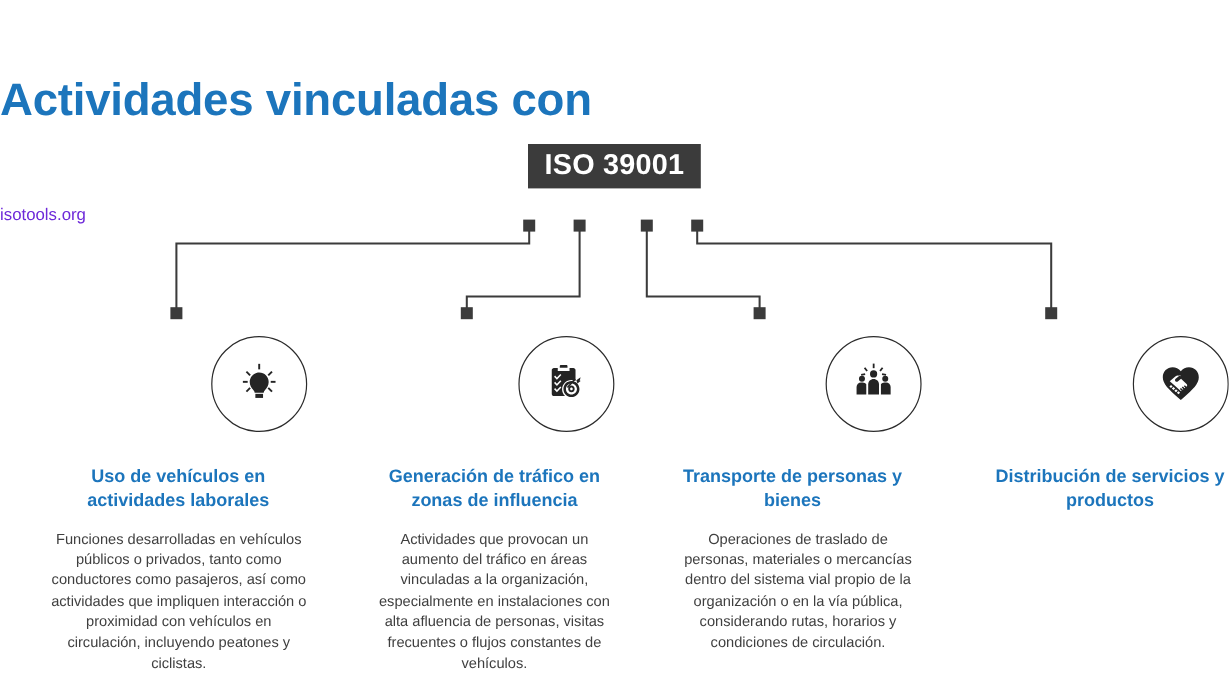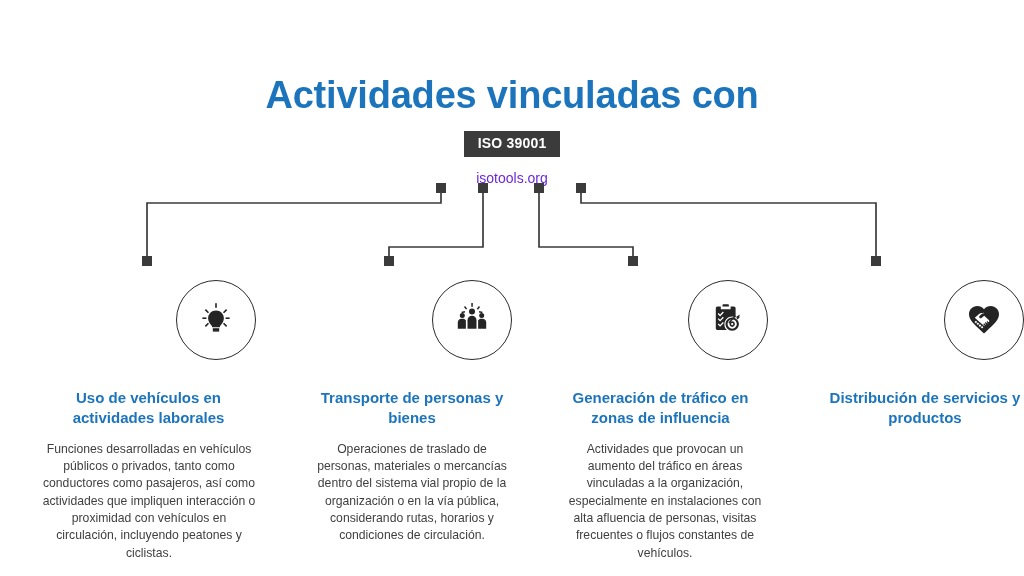--- a/index.html
+++ b/index.html
@@ -15,23 +15,22 @@
   #canvas {
     position: relative;
     width: 1024px;
     height: 576px;
     background: #ffffff;
   }
 
   
   #header {
     position: absolute;
-    top: 13px; left: 0;
-    width: 1024px;
-    text-align: center;
+    top: 2px; left: 0;
+    width: 1024px;
   }
 
   #main-title {
     margin-top: 62px;
     font-size: 38px;
     font-weight: bold;
     color: #1c75bc;
     letter-spacing: -0.2px;
     line-height: 1.1;
   }
@@ -39,21 +38,21 @@
   #iso-badge-wrap {
     margin-top: 14px;
     display: flex;
     justify-content: center;
   }
 
   #iso-badge {
     display: inline-block;
     background: #3b3b3b;
     color: #ffffff;
-    font-size: 14px;
+    font-size: 24px;
     font-weight: bold;
     padding: 4px 14px 6px 14px;
     letter-spacing: 0.2px;
     line-height: 1.15;
   }
 
   #site-url {
     margin-top: 13px;
     font-size: 14px;
     color: #6d28d9;
@@ -192,70 +191,70 @@
       <div class="col-heading">Uso de vehículos en actividades laborales</div>
       <div class="col-body">Funciones desarrolladas en vehículos públicos o privados, tanto como conductores como pasajeros, así como actividades que impliquen interacción o proximidad con vehículos en circulación, incluyendo peatones y ciclistas.</div>
     </div>
 
     <div class="column">
       <div class="icon-circle">
         <span>
           <svg width="40" height="40" viewBox="0 0 40 40">
             <g fill="#242424">
 
+              <path d="M15.4 4.2h4.6c.5 0 .9 .4 .9 .9v1.4h-6.4V5.1c0-.5 .4-.9 .9-.9z"></path>
+
+              <path d="M9.6 6.6h3.2v2.6h9.8V6.6h3.2c1.0 0 1.8 .8 1.8 1.8v9.0c-1.0-.5-2.2-.8-3.4-.8-4.3 0-7.8 3.5-7.8 7.8 0 2.3 1.0 4.3 2.5 5.7H9.6c-1.0 0-1.8-.8-1.8-1.8V8.4c0-1.0 .8-1.8 1.8-1.8z"></path>
+
+              <g fill="#ffffff">
+                <path d="M10.6 13.0l1.5 1.5 2.8-2.9 .9 .9-3.7 3.9-2.4-2.5z"></path>
+                <path d="M10.6 18.2l1.5 1.5 2.8-2.9 .9 .9-3.7 3.9-2.4-2.5z"></path>
+                <path d="M10.6 23.4l1.5 1.5 2.8-2.9 .9 .9-3.7 3.9-2.4-2.5z"></path>
+              </g>
+
+              <path d="M24.2 17.4c-3.7 0-6.7 3.0-6.7 6.7s3.0 6.7 6.7 6.7 6.7-3.0 6.7-6.7-3.0-6.7-6.7-6.7zm0 2.1c2.5 0 4.6 2.1 4.6 4.6s-2.1 4.6-4.6 4.6-4.6-2.1-4.6-4.6 2.1-4.6 4.6-4.6z"></path>
+              <path d="M24.2 21.3c-1.5 0-2.7 1.2-2.7 2.8s1.2 2.8 2.7 2.8 2.7-1.2 2.7-2.8-1.2-2.8-2.7-2.8zm0 1.6c.6 0 1.1 .5 1.1 1.2s-.5 1.2-1.1 1.2-1.1-.5-1.1-1.2 .5-1.2 1.1-1.2z"></path>
+
+              <rect x="23.4" y="14.6" width="1.4" height="9.6" transform="rotate(42 24.1 19.4)"></rect>
+              <path d="M29.6 16.3l2.2-1.1-.3 2.4 1.8 1.6-2.4 .3-1.0 2.2-1.0-2.2z" opacity="0"></path>
+              <path d="M28.3 16.8l3.5-2.4-.7 3.1 1.0-.2-2.9 2.3z"></path>
+            </g>
+          </svg>
+        </span>
+      </div>
+      <div class="col-heading">Generación de tráfico en zonas de influencia</div>
+      <div class="col-body">Actividades que provocan un aumento del tráfico en áreas vinculadas a la organización, especialmente en instalaciones con alta afluencia de personas, visitas frecuentes o flujos constantes de vehículos.</div>
+    </div>
+
+    <div class="column">
+      <div class="icon-circle">
+        <span>
+          <svg width="40" height="40" viewBox="0 0 40 40">
+            <g fill="#242424">
+
               <rect x="19.3" y="3.0" width="1.5" height="3.8"></rect>
               <rect x="12.8" y="6.1" width="1.5" height="3.4" transform="rotate(-38 13.5 7.8)"></rect>
               <rect x="25.7" y="6.1" width="1.5" height="3.4" transform="rotate(38 26.4 7.8)"></rect>
               <rect x="9.6" y="11.3" width="3.4" height="1.5" transform="rotate(-12 11.3 12.1)"></rect>
               <rect x="27.0" y="11.3" width="3.4" height="1.5" transform="rotate(12 28.7 12.1)"></rect>
 
               <circle cx="20" cy="11.6" r="3.0"></circle>
 
               <circle cx="10.3" cy="15.6" r="2.5"></circle>
               <circle cx="29.7" cy="15.6" r="2.5"></circle>
 
               <path d="M15.5 20.3c0-2.5 2.0-4.5 4.5-4.5s4.5 2.0 4.5 4.5v8.4h-9z"></path>
               <path d="M5.8 22.6c0-2.1 1.7-3.8 3.8-3.8h1.4c1.2 0 2.2 .6 2.9 1.5v8.4H5.8z"></path>
               <path d="M34.2 22.6c0-2.1-1.7-3.8-3.8-3.8H29c-1.2 0-2.2 .6-2.9 1.5v8.4h8.1z"></path>
             </g>
           </svg>
         </span>
       </div>
       <div class="col-heading">Transporte de personas y bienes</div>
       <div class="col-body">Operaciones de traslado de personas, materiales o mercancías dentro del sistema vial propio de la organización o en la vía pública, considerando rutas, horarios y condiciones de circulación.</div>
-    </div>
-
-    <div class="column">
-      <div class="icon-circle">
-        <span>
-          <svg width="40" height="40" viewBox="0 0 40 40">
-            <g fill="#242424">
-
-              <path d="M15.4 4.2h4.6c.5 0 .9 .4 .9 .9v1.4h-6.4V5.1c0-.5 .4-.9 .9-.9z"></path>
-
-              <path d="M9.6 6.6h3.2v2.6h9.8V6.6h3.2c1.0 0 1.8 .8 1.8 1.8v9.0c-1.0-.5-2.2-.8-3.4-.8-4.3 0-7.8 3.5-7.8 7.8 0 2.3 1.0 4.3 2.5 5.7H9.6c-1.0 0-1.8-.8-1.8-1.8V8.4c0-1.0 .8-1.8 1.8-1.8z"></path>
-
-              <g fill="#ffffff">
-                <path d="M10.6 13.0l1.5 1.5 2.8-2.9 .9 .9-3.7 3.9-2.4-2.5z"></path>
-                <path d="M10.6 18.2l1.5 1.5 2.8-2.9 .9 .9-3.7 3.9-2.4-2.5z"></path>
-                <path d="M10.6 23.4l1.5 1.5 2.8-2.9 .9 .9-3.7 3.9-2.4-2.5z"></path>
-              </g>
-
-              <path d="M24.2 17.4c-3.7 0-6.7 3.0-6.7 6.7s3.0 6.7 6.7 6.7 6.7-3.0 6.7-6.7-3.0-6.7-6.7-6.7zm0 2.1c2.5 0 4.6 2.1 4.6 4.6s-2.1 4.6-4.6 4.6-4.6-2.1-4.6-4.6 2.1-4.6 4.6-4.6z"></path>
-              <path d="M24.2 21.3c-1.5 0-2.7 1.2-2.7 2.8s1.2 2.8 2.7 2.8 2.7-1.2 2.7-2.8-1.2-2.8-2.7-2.8zm0 1.6c.6 0 1.1 .5 1.1 1.2s-.5 1.2-1.1 1.2-1.1-.5-1.1-1.2 .5-1.2 1.1-1.2z"></path>
-
-              <rect x="23.4" y="14.6" width="1.4" height="9.6" transform="rotate(42 24.1 19.4)"></rect>
-              <path d="M29.6 16.3l2.2-1.1-.3 2.4 1.8 1.6-2.4 .3-1.0 2.2-1.0-2.2z" opacity="0"></path>
-              <path d="M28.3 16.8l3.5-2.4-.7 3.1 1.0-.2-2.9 2.3z"></path>
-            </g>
-          </svg>
-        </span>
-      </div>
-      <div class="col-heading">Generación de tráfico en zonas de influencia</div>
-      <div class="col-body">Actividades que provocan un aumento del tráfico en áreas vinculadas a la organización, especialmente en instalaciones con alta afluencia de personas, visitas frecuentes o flujos constantes de vehículos.</div>
     </div>
 
     <div class="column">
       <div class="icon-circle">
         <span>
           <svg width="40" height="40" viewBox="0 0 40 40">
             <g fill="#242424">
 
               <path d="M20 33.4l-2.2-2.0C10.0 24.4 5.0 19.9 5.0 14.3c0-4.6 3.6-8.2 8.2-8.2 2.6 0 5.1 1.2 6.8 3.2 1.7-2.0 4.2-3.2 6.8-3.2 4.6 0 8.2 3.6 8.2 8.2 0 5.6-5.0 10.1-12.8 17.1z"></path>
 

